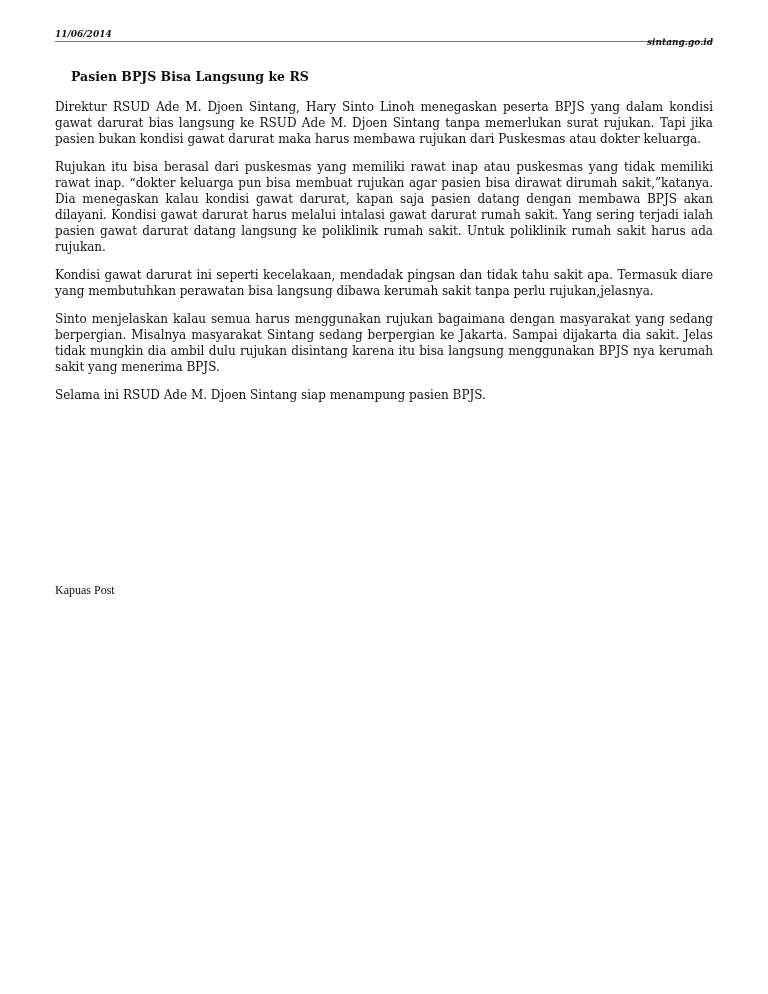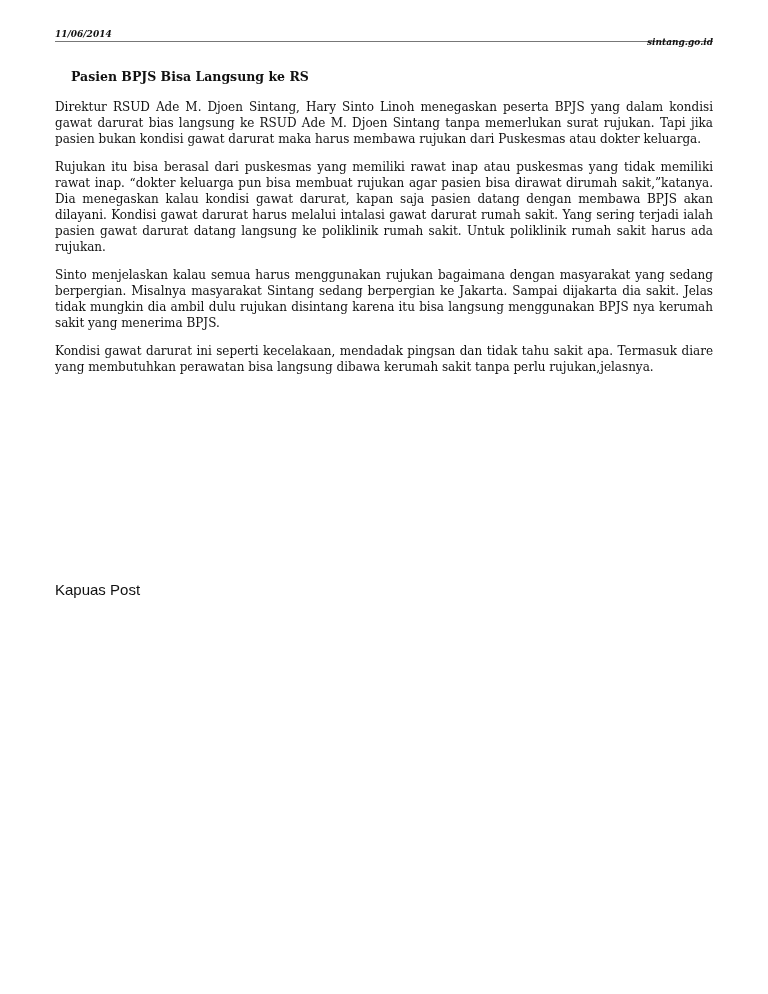--- a/index.html
+++ b/index.html
@@ -51,35 +51,36 @@
     }
     .content p {
       margin: 0 0 12px 0;
       text-align: justify;
     }
     .content p.single { text-align: left; }
     .source {
       position: absolute;
       left: 55px;
       top: 582px;
-      font-family: Liberation Sans, sans-serif;
-      font-size: 15px;
+      font-family: Liberation Serif, serif;
+      font-size: 12px;
       line-height: 16px;
     }
   </style>
 </head>
 <body>
 
 <div class="header">
   <span class="left">11/06/2014</span>
   <span class="right">sintang.go.id</span>
 </div>
 
 <h1 class="title">Pasien BPJS Bisa Langsung ke RS</h1>
 
 <div class="content">
   <p>Direktur RSUD Ade M. Djoen Sintang, Hary Sinto Linoh menegaskan peserta BPJS yang dalam kondisi gawat darurat bias langsung ke RSUD Ade M. Djoen Sintang tanpa memerlukan surat rujukan. Tapi jika pasien bukan kondisi gawat darurat maka harus membawa rujukan dari Puskesmas atau dokter keluarga.</p>
   <p>Rujukan itu bisa berasal dari puskesmas yang memiliki rawat inap atau puskesmas yang tidak memiliki rawat inap. “dokter keluarga pun bisa membuat rujukan agar pasien bisa dirawat dirumah sakit,”katanya. Dia menegaskan kalau kondisi gawat darurat, kapan saja pasien datang dengan membawa BPJS akan dilayani. Kondisi gawat darurat harus melalui intalasi gawat darurat rumah sakit. Yang sering terjadi ialah pasien gawat darurat datang langsung ke poliklinik rumah sakit. Untuk poliklinik rumah sakit harus ada rujukan.</p>
+  <p>Kondisi gawat darurat ini seperti kecelakaan, mendadak pingsan dan tidak tahu sakit apa. Termasuk diare yang membutuhkan perawatan bisa langsung dibawa kerumah sakit tanpa perlu rujukan,jelasnya.</p>
   <p>Sinto menjelaskan kalau semua harus menggunakan rujukan bagaimana dengan masyarakat yang sedang berpergian. Misalnya masyarakat Sintang sedang berpergian ke Jakarta. Sampai dijakarta dia sakit. Jelas tidak mungkin dia ambil dulu rujukan disintang karena itu bisa langsung menggunakan BPJS nya kerumah sakit yang menerima BPJS.</p>
-  <p>Kondisi gawat darurat ini seperti kecelakaan, mendadak pingsan dan tidak tahu sakit apa. Termasuk diare yang membutuhkan perawatan bisa langsung dibawa kerumah sakit tanpa perlu rujukan,jelasnya.</p>
+  <p class="single">Selama ini RSUD Ade M. Djoen Sintang siap menampung pasien BPJS.</p>
 </div>
 
 <div class="source">Kapuas Post</div>
 
 </body></html>

